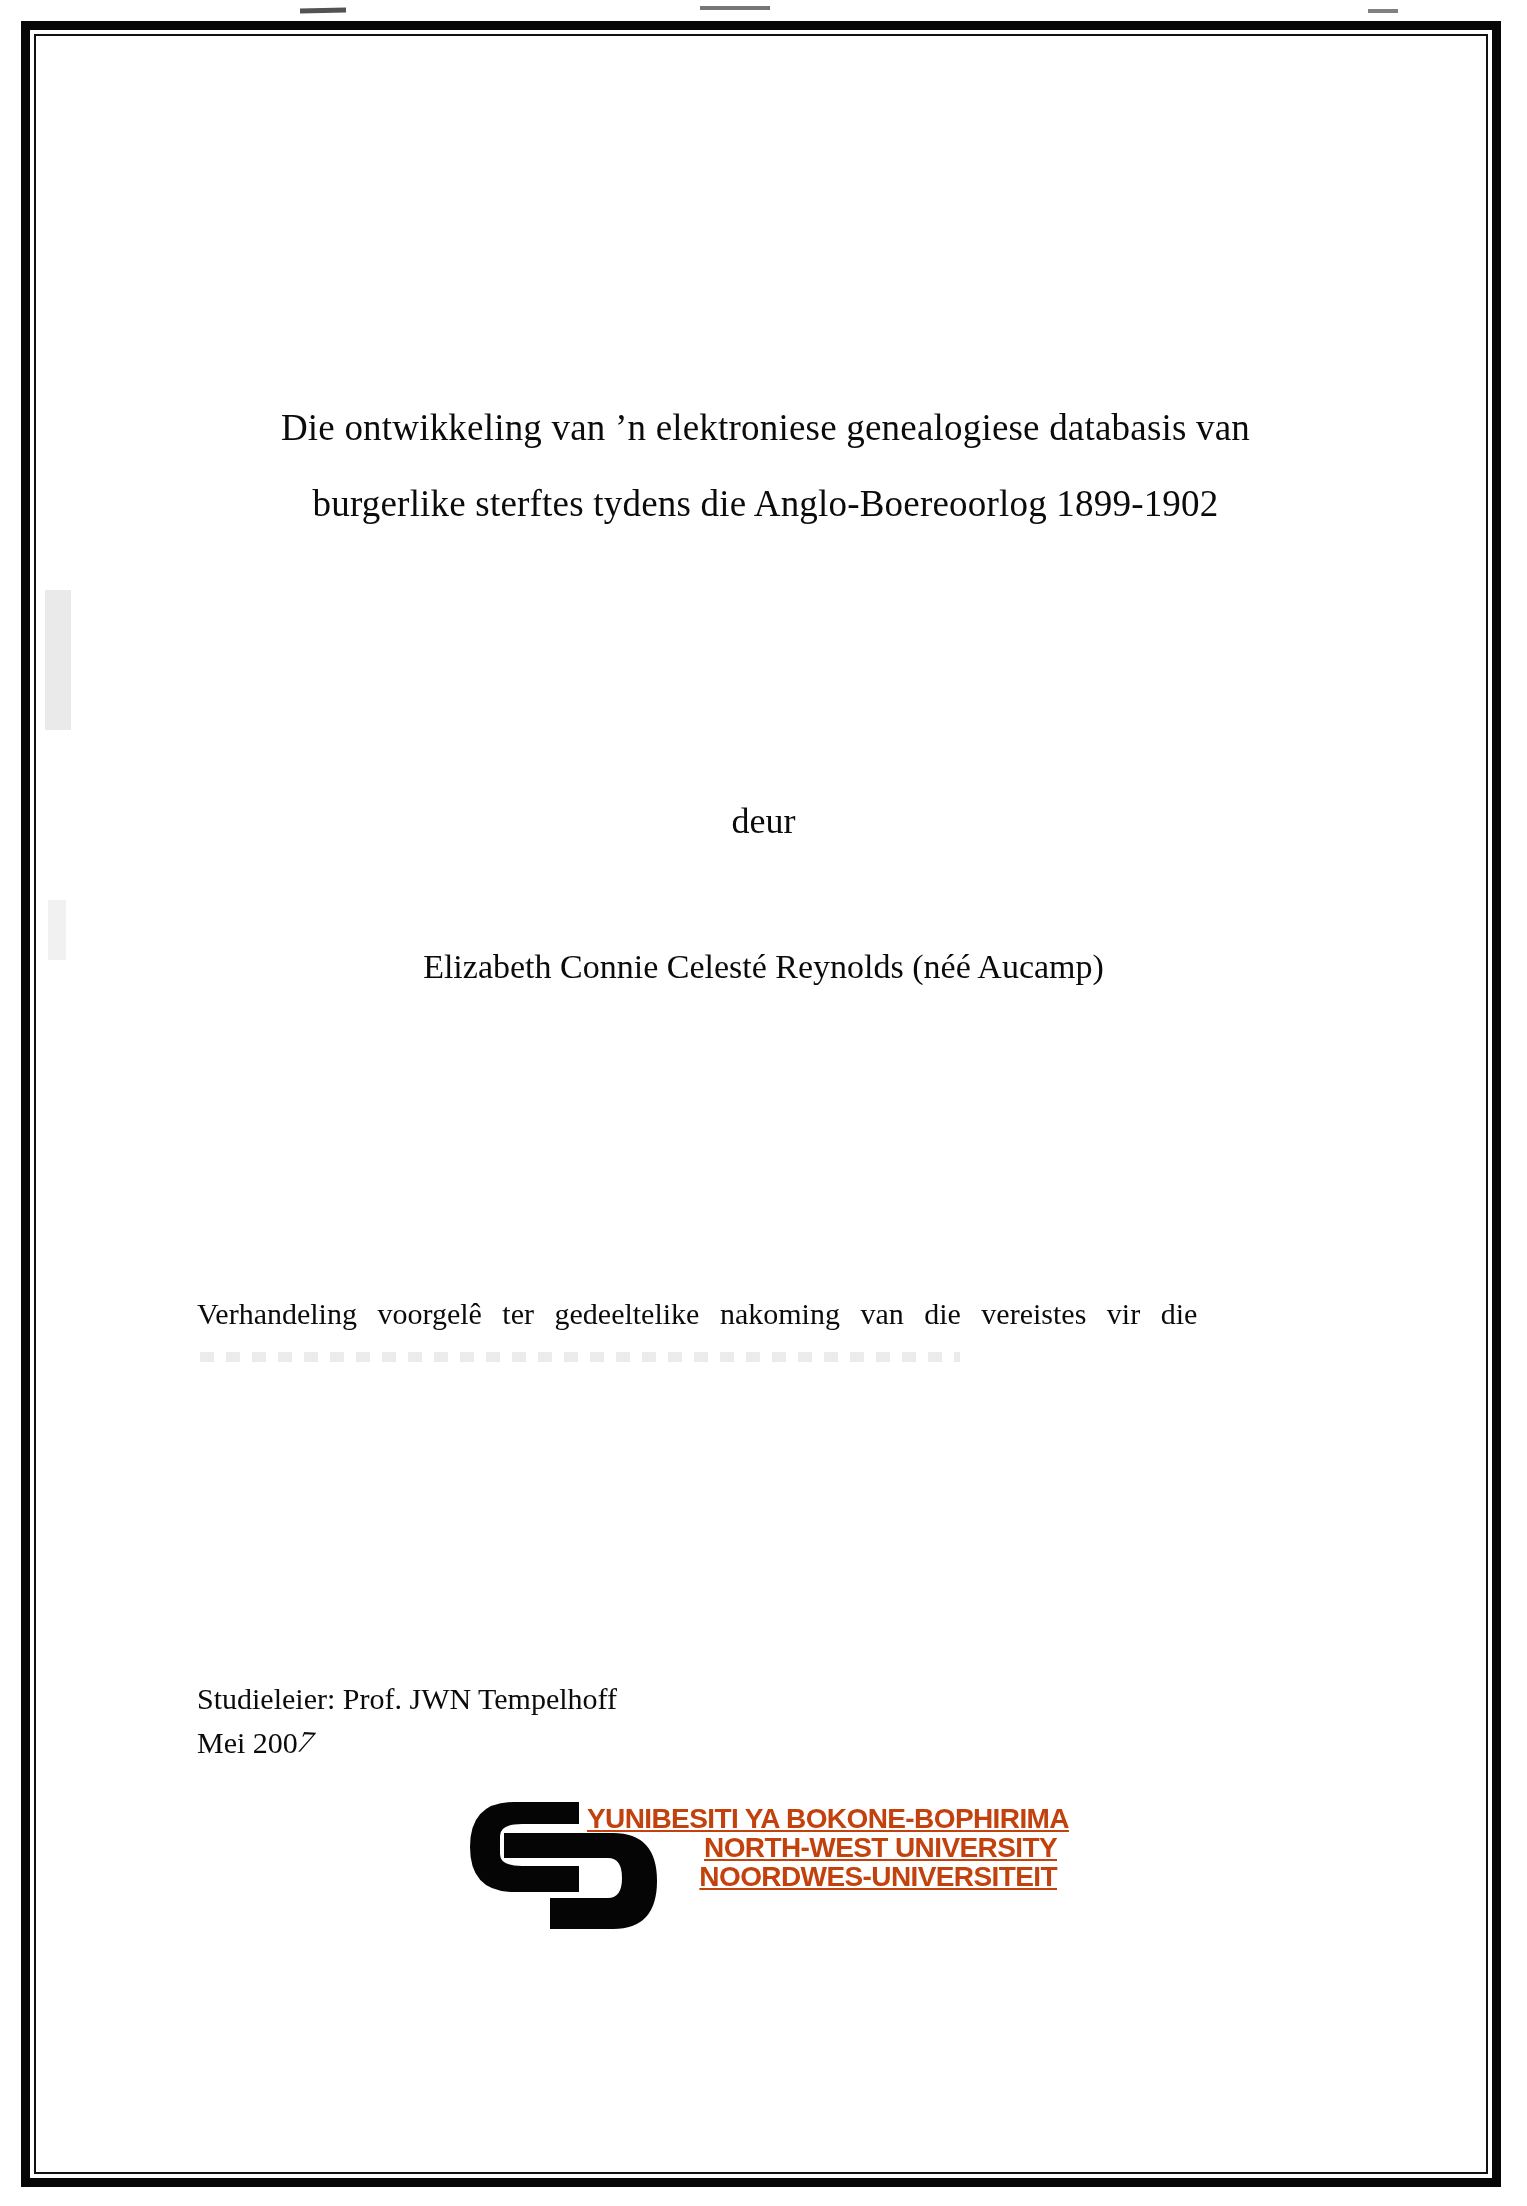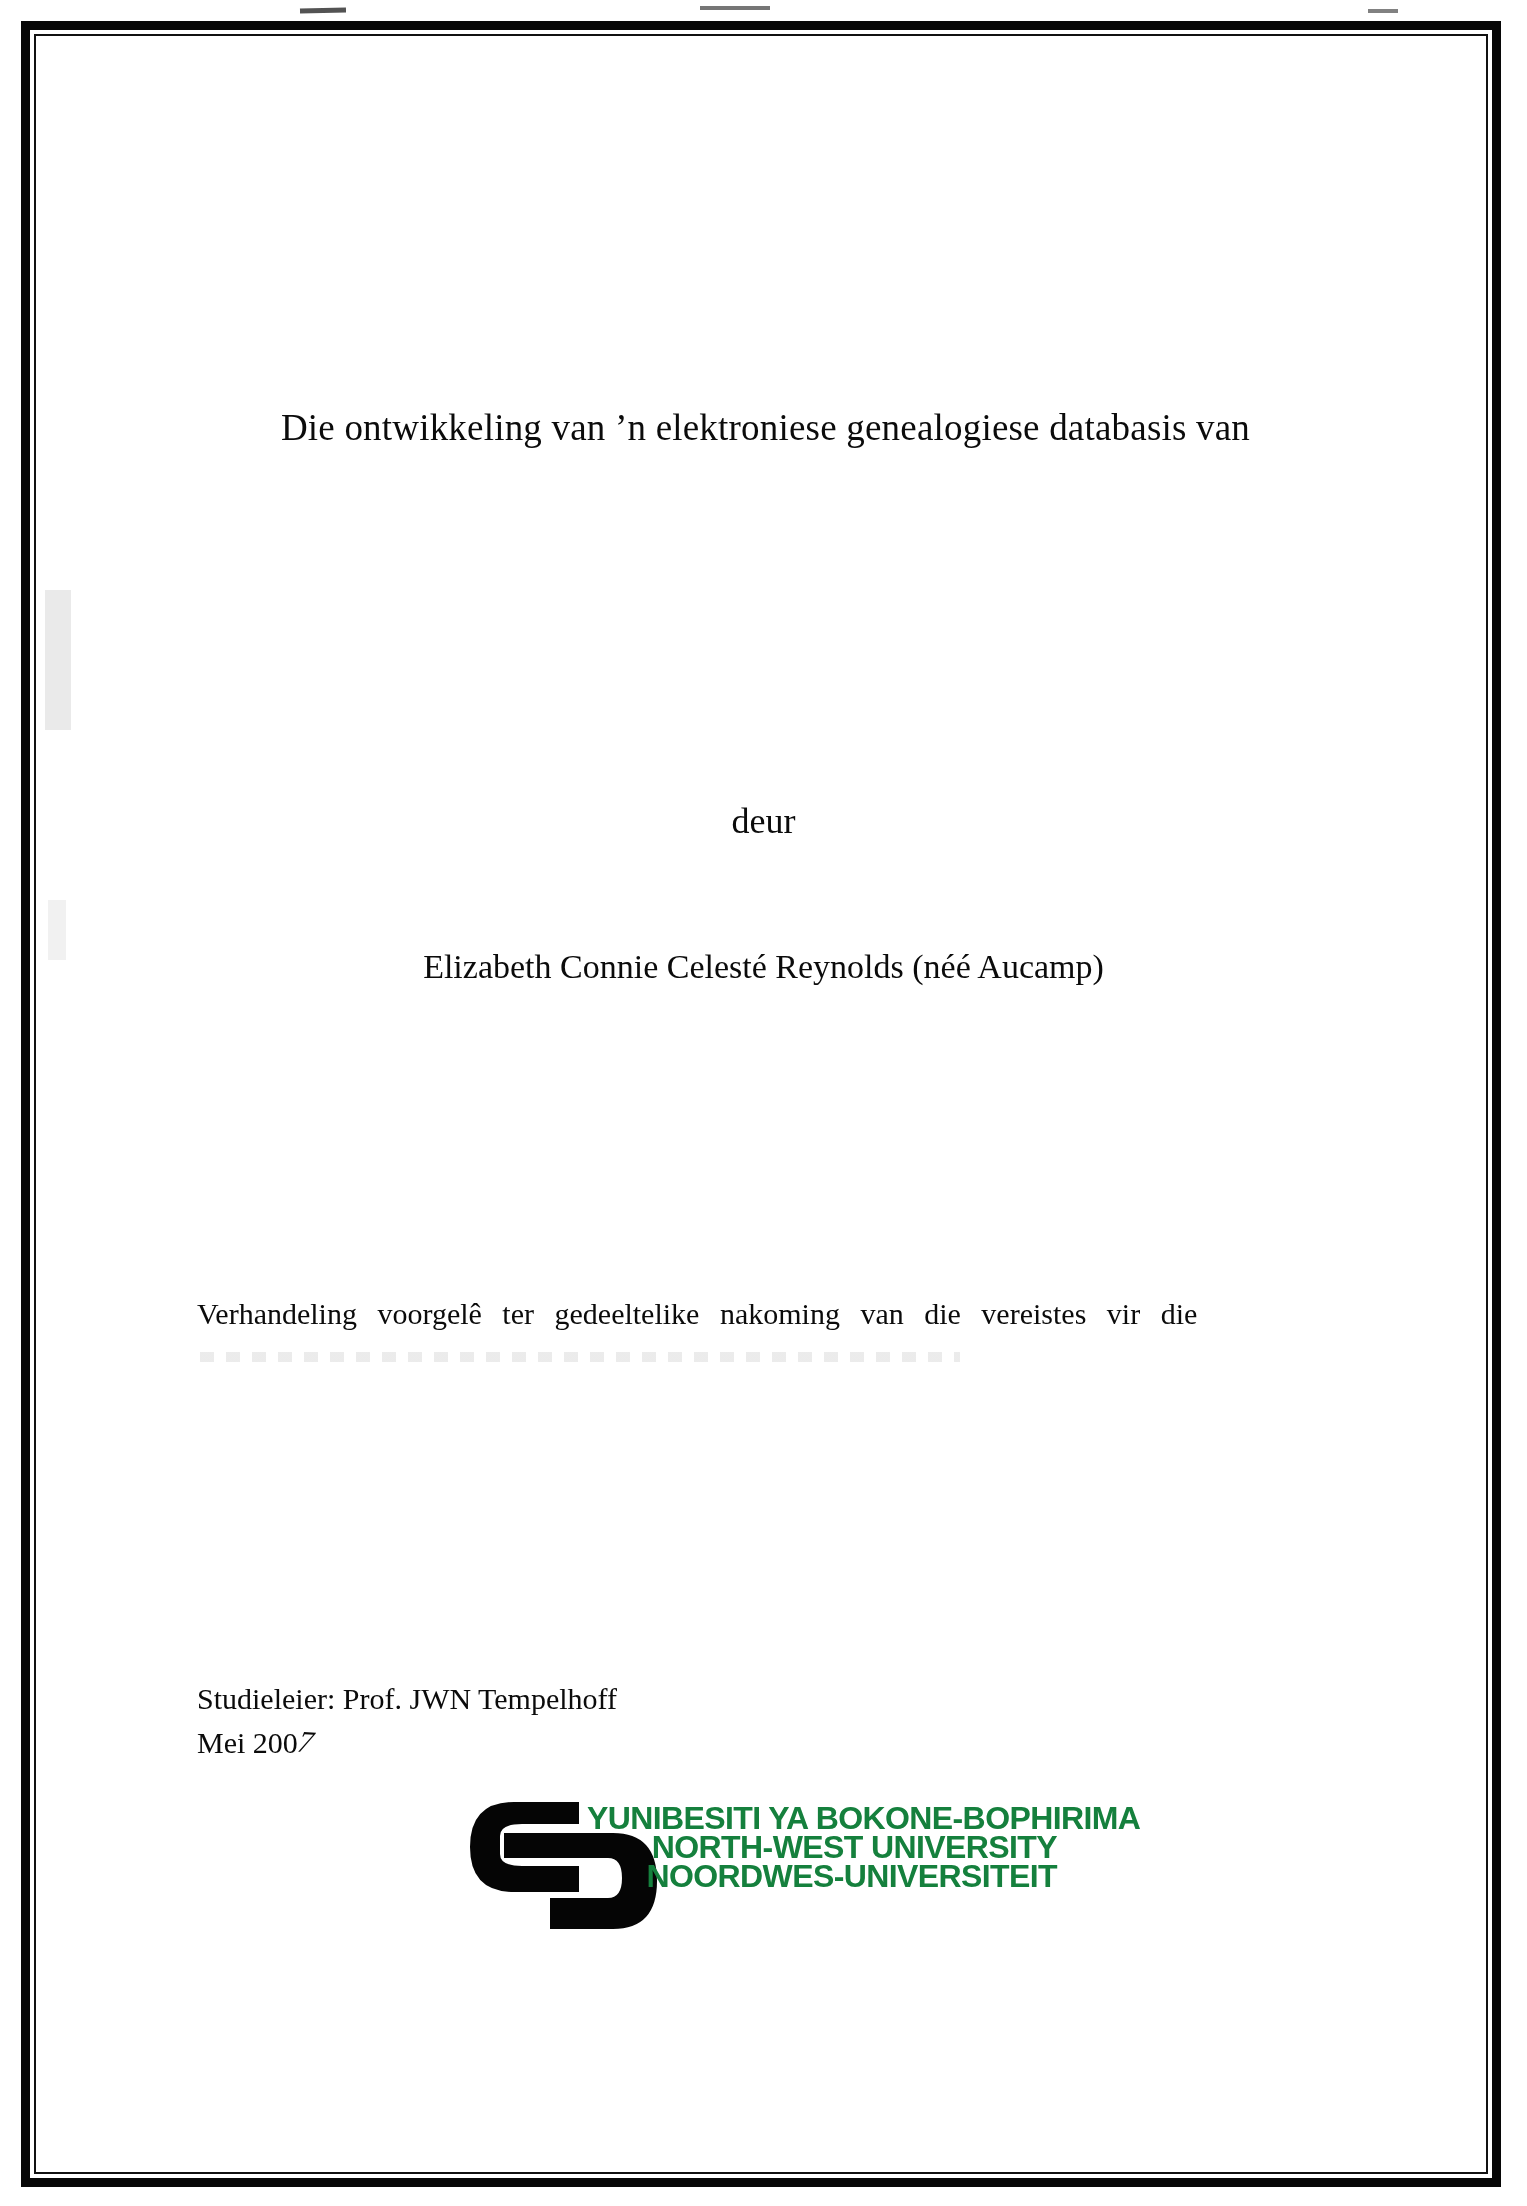--- a/index.html
+++ b/index.html
@@ -42,22 +42,22 @@
     transform:skewX(-18deg) rotate(3deg) translateY(-1px);
   }
   .logo{
     position:absolute;left:470px;top:1796px;width:620px;height:180px;
   }
   .logo-mark{position:absolute;left:0;top:6px;width:187px;height:127px;}
   .logo-text{
     position:absolute;left:117px;width:470px;top:8px;
     text-align:right;
     font-family:"Liberation Sans","DejaVu Sans",sans-serif;
-    font-weight:bold;font-size:32px;line-height:29px;
-    letter-spacing:-0.6px;color:#15803d;white-space:nowrap;
+    font-weight:bold;font-size:28px;line-height:29px;
+    letter-spacing:-0.6px;color:#c2410c;white-space:nowrap;text-decoration:underline;
   }
   
   .artifact{position:absolute;background:#1a1a1a;}
   .a1{left:300px;top:8px;width:46px;height:5px;opacity:.75;transform:rotate(-1deg);}
   .a2{left:700px;top:6px;width:70px;height:4px;opacity:.6;}
   .a3{left:1368px;top:9px;width:30px;height:4px;opacity:.55;}
   .a4{left:45px;top:590px;width:26px;height:140px;background:#888;opacity:.18;}
   .a5{left:48px;top:900px;width:18px;height:60px;background:#999;opacity:.14;}
   .ghost-line{
     position:absolute;left:200px;top:1352px;width:760px;height:10px;
@@ -73,20 +73,21 @@
 
 <div class="artifact a1"></div>
 <div class="artifact a2"></div>
 <div class="artifact a3"></div>
 <div class="artifact a4"></div>
 <div class="artifact a5"></div>
 <div class="ghost-line"></div>
 
 <div class="title-block">
   <div>Die ontwikkeling van ’n elektroniese genealogiese databasis van</div>
+  <div>burgerlike sterftes tydens die Anglo-Boereoorlog 1899-1902</div>
 </div>
 
 <div class="byline">deur</div>
 <div class="author">Elizabeth Connie Celesté Reynolds (néé Aucamp)</div>
 
 <div class="statement">
   <div class="justified">Verhandeling voorgelê ter gedeeltelike nakoming van die vereistes vir die</div>
 </div>
 
 <div class="supervisor-block">

